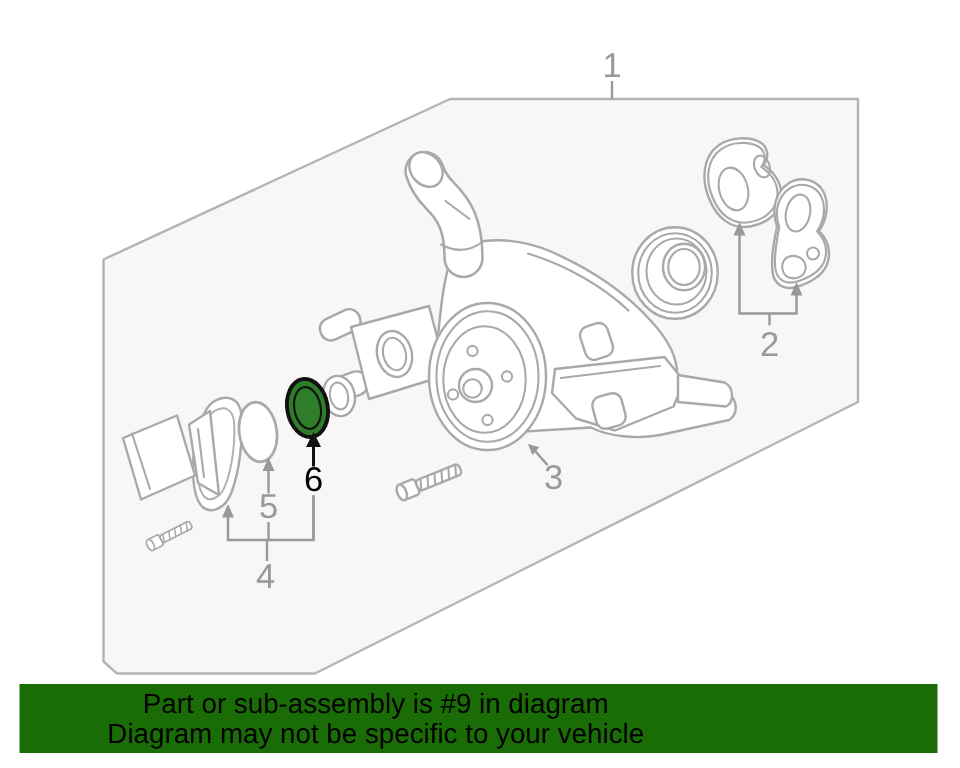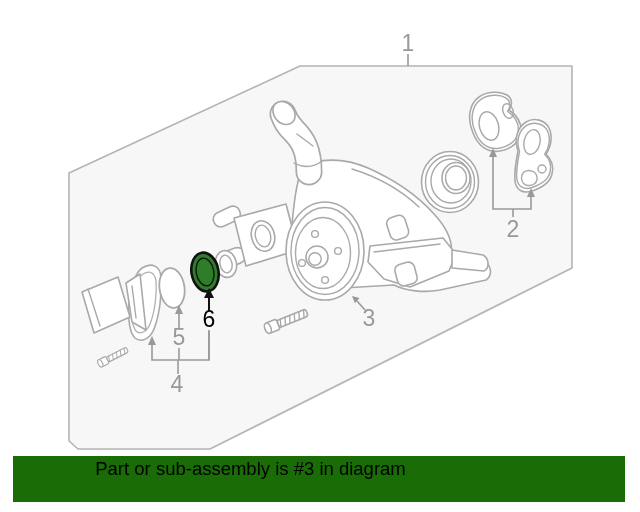--- a/index.html
+++ b/index.html
@@ -183,16 +183,17 @@
     <g>
       <path class="blead" d="M209,298 L209,311"></path>
       <polygon class="bleadfill" points="209,288 204,298 214,298"></polygon>
       <text class="label6" x="209" y="327">6</text>
       <path class="lead" d="M209,331 L209,360"></path>
     </g>
   </svg>
 
   <div class="banner" style="background: rgb(26, 109, 6);">
     <div class="banner-text" style="color: rgb(0, 0, 0);">
-      <div>Part or sub-assembly is #3 in diagram</div>
+      <div>Part or sub-assembly is #9 in diagram</div>
+      <div>Diagram may not be specific to your vehicle</div>
     </div>
   </div>
 </div>
 
 </body></html>

